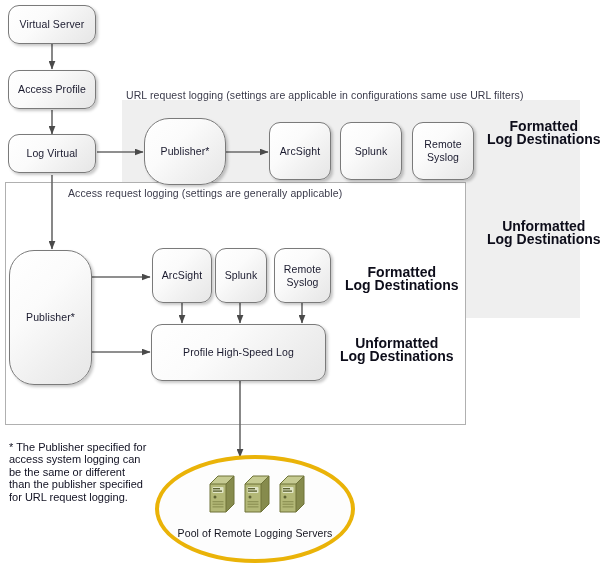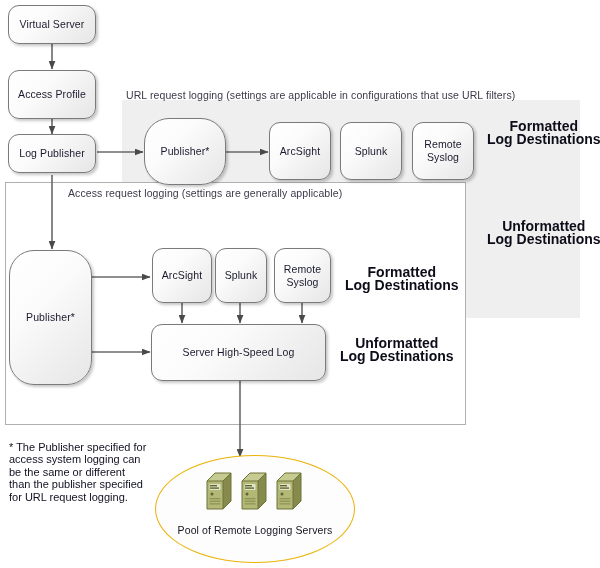--- a/index.html
+++ b/index.html
@@ -71,21 +71,21 @@
   .footnote {
     position: absolute;
     font-size: 11px;
     color: #111122;
     line-height: 12.4px;
     width: 140px;
   }
   
   .pool {
     position: absolute;
-    border: 1px solid #eab308;
+    border: 4px solid #eab308;
     border-radius: 50%;
     background: #fdfdfd;
     box-sizing: border-box;
   }
   .pool-label {
     position: absolute;
     width: 100%;
     text-align: center;
     font-size: 10.5px;
     color: #14141f;
@@ -140,29 +140,29 @@
       <path d="M302,303 L302,323"></path>
 
       <path d="M240,381 L240,457"></path>
     </g>
   </svg>
 
   <div class="box" style="left:8px; top:5px; width:88px; height:39px;">
     <span>Virtual Server</span>
   </div>
 
-  <div class="box" style="left:8px; top:70px; width:88px; height:49px;">
+  <div class="box" style="left:8px; top:70px; width:88px; height:39px;">
     <span>Access Profile</span>
   </div>
 
   <div class="box" style="left:8px; top:134px; width:88px; height:39px;">
-    <span>Log Publisher</span>
-  </div>
-
-  <div class="caption" style="left:126px; top:89px;">URL request logging  (settings are applicable in configurations that use URL filters)</div>
+    <span>Log Virtual</span>
+  </div>
+
+  <div class="caption" style="left:126px; top:89px;">URL request logging  (settings are applicable in configurations same use URL filters)</div>
 
   <div class="box tall" style="left:144px; top:118px; width:82px; height:67px;">
     <span>Publisher*</span>
   </div>
 
   <div class="box" style="left:269px; top:122px; width:62px; height:58px;">
     <span>ArcSight</span>
   </div>
 
   <div class="box" style="left:340px; top:122px; width:62px; height:58px;">
@@ -195,21 +195,21 @@
 
   <div class="box" style="left:215px; top:248px; width:52px; height:55px;">
     <span>Splunk</span>
   </div>
 
   <div class="box" style="left:274px; top:248px; width:57px; height:55px;">
     <span>Remote Syslog</span>
   </div>
 
   <div class="box" style="left:151px; top:324px; width:175px; height:57px;">
-    <span>Server High-Speed Log</span>
+    <span>Profile High-Speed Log</span>
   </div>
 
   <div class="legend" style="left:345px; top:266px;">
     <div>Formatted</div>
     <div>Log Destinations</div>
   </div>
 
   <div class="legend" style="left:340px; top:337px;">
     <div>Unformatted</div>
     <div>Log Destinations</div>

